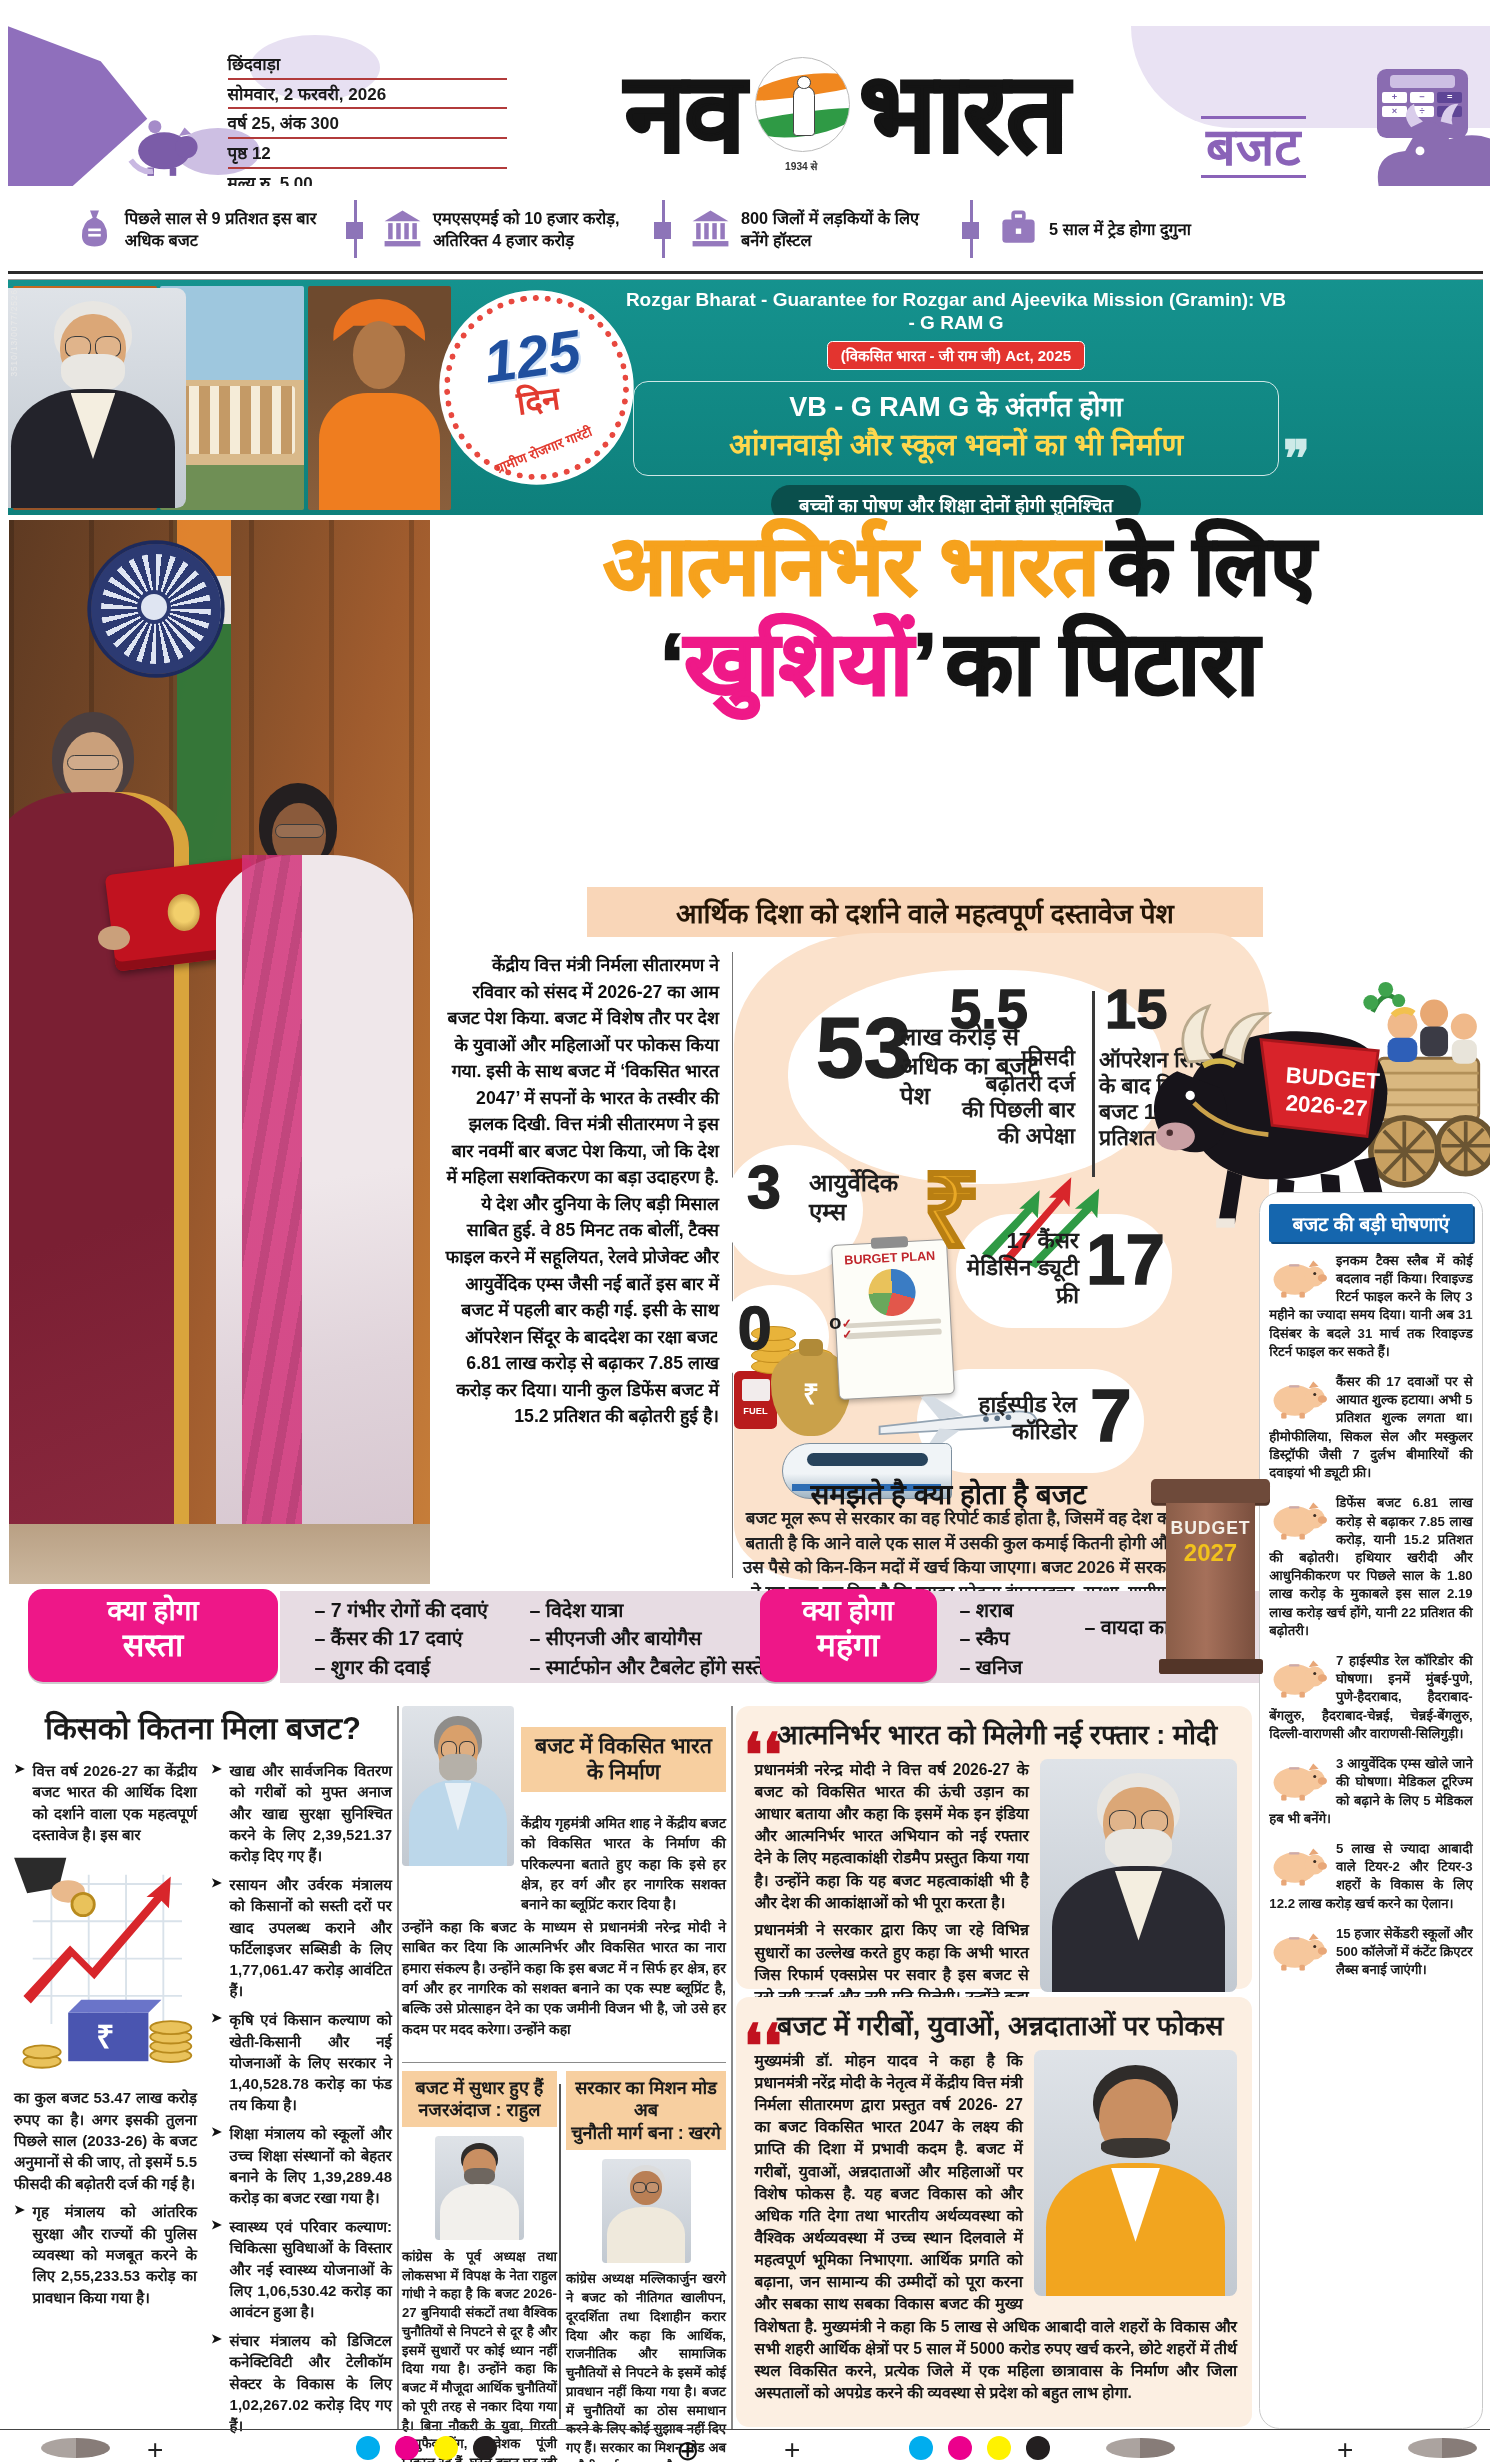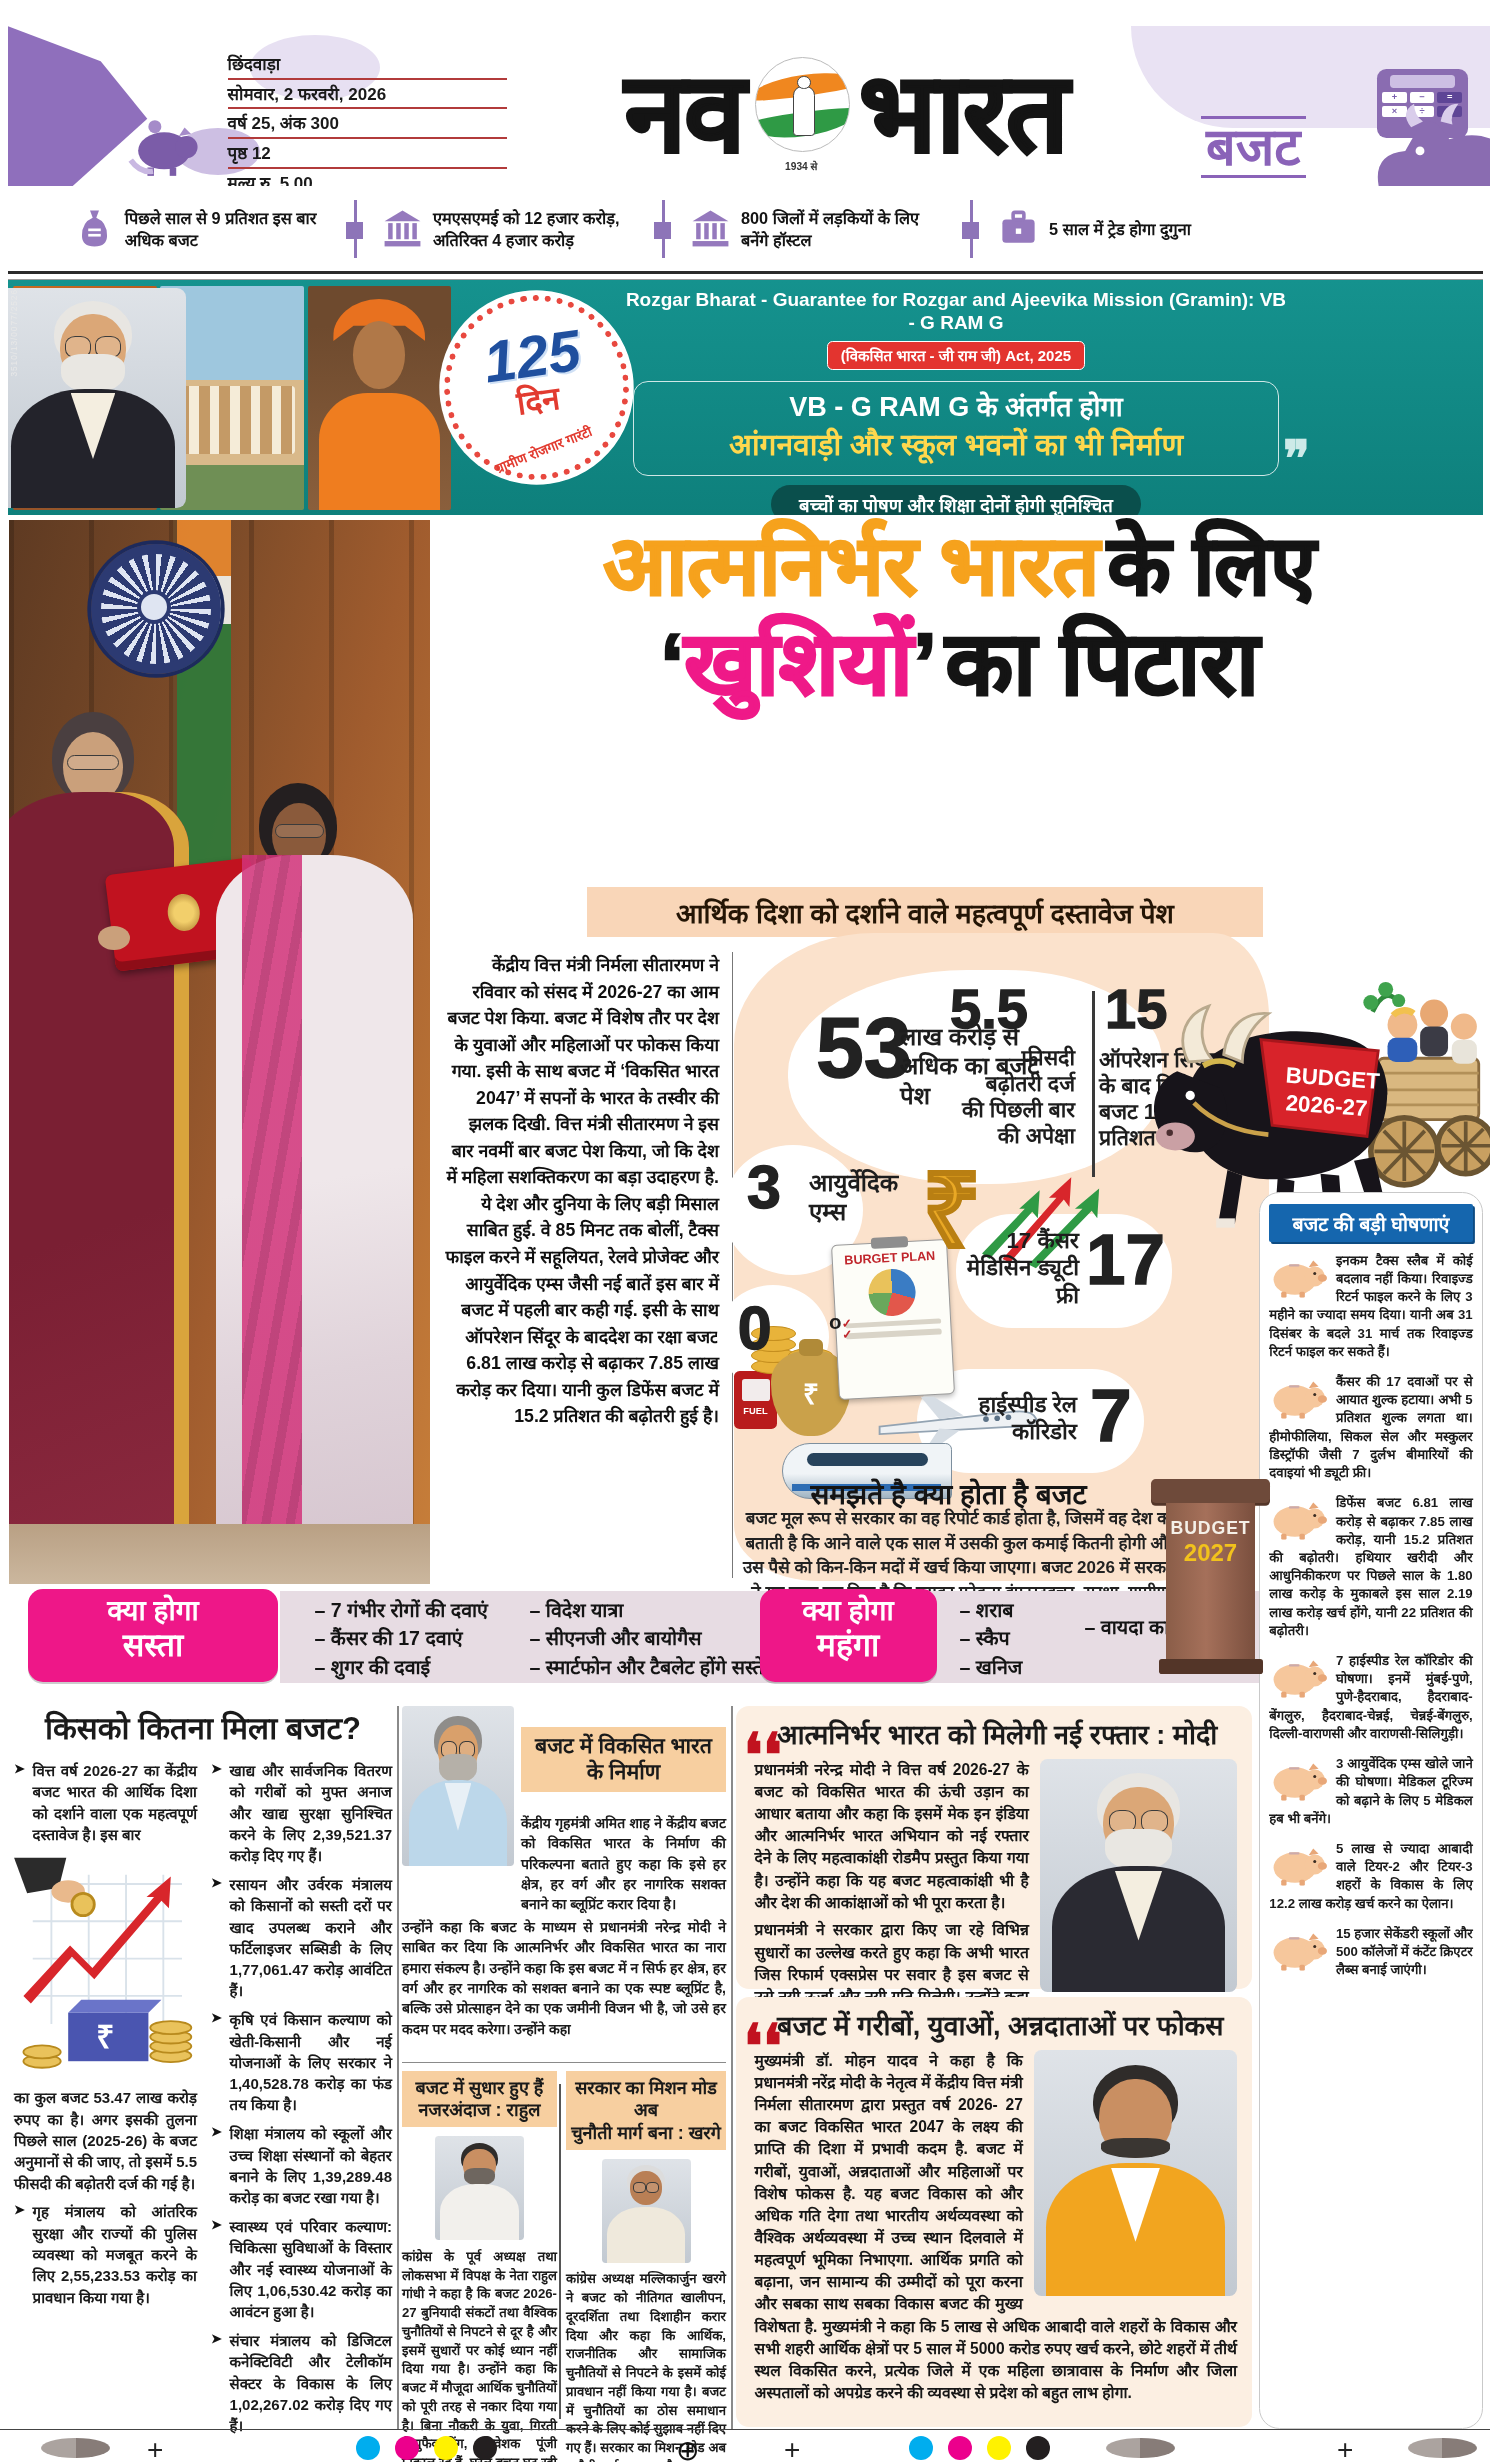--- a/index.html
+++ b/index.html
@@ -300,21 +300,21 @@
       <svg class="ts-ic" viewBox="0 0 48 48">
           <use href="#ic-bag"></use>
         </svg>
       <span class="txt">पिछले साल से 9 प्रतिशत इस बार अधिक बजट</span>
     </div>
     <div class="tsep"></div>
     <div class="ts-item">
       <svg class="ts-ic" viewBox="0 0 48 48">
           <use href="#ic-bank"></use>
         </svg>
-      <span class="txt">एमएसएमई को 12 हजार करोड़, अतिरिक्त 4 हजार करोड़</span>
+      <span class="txt">एमएसएमई को 10 हजार करोड़, अतिरिक्त 4 हजार करोड़</span>
     </div>
     <div class="tsep"></div>
     <div class="ts-item">
       <svg class="ts-ic" viewBox="0 0 48 48">
           <use href="#ic-bank"></use>
         </svg>
       <span class="txt">800 जिलों में लड़कियों के लिए बनेंगे हॉस्टल</span>
     </div>
     <div class="tsep"></div>
     <div class="ts-item">
@@ -556,21 +556,21 @@
         <text x="88" y="206" font-size="34" font-weight="bold" fill="#fff">₹</text>
         <g fill="#e9c25b" stroke="#b88a1d" stroke-width="2">
           <ellipse cx="168" cy="214" rx="22" ry="7"></ellipse>
             <ellipse cx="168" cy="204" rx="22" ry="7"></ellipse>
           <ellipse cx="168" cy="194" rx="22" ry="7"></ellipse>
             <ellipse cx="168" cy="184" rx="22" ry="7"></ellipse>
           <ellipse cx="30" cy="220" rx="20" ry="7"></ellipse>
             <ellipse cx="30" cy="210" rx="20" ry="7"></ellipse>
         </g>
       </svg>
-      <div style="margin-bottom:7.5px;">का कुल बजट 53.47 लाख करोड़ रुपए का है। अगर इसकी तुलना पिछले साल (2025-26) के बजट अनुमानों से की जाए, तो इसमें 5.5 फीसदी की बढ़ोतरी दर्ज की गई है।</div>
+      <div style="margin-bottom:7.5px;">का कुल बजट 53.47 लाख करोड़ रुपए का है। अगर इसकी तुलना पिछले साल (2033-26) के बजट अनुमानों से की जाए, तो इसमें 5.5 फीसदी की बढ़ोतरी दर्ज की गई है।</div>
       <div class="ai">गृह मंत्रालय को आंतरिक सुरक्षा और राज्यों की पुलिस व्यवस्था को मजबूत करने के लिए 2,55,233.53 करोड़ का प्रावधान किया गया है।</div>
     </div>
     <div class="alloc-col colB">
       <div class="ai">खाद्य और सार्वजनिक वितरण को गरीबों को मुफ्त अनाज और खाद्य सुरक्षा सुनिश्चित करने के लिए 2,39,521.37 करोड़ दिए गए हैं।</div>
       <div class="ai">रसायन और उर्वरक मंत्रालय को किसानों को सस्ती दरों पर खाद उपलब्ध कराने और फर्टिलाइजर सब्सिडी के लिए 1,77,061.47 करोड़ आवंटित हैं।</div>
       <div class="ai">कृषि एवं किसान कल्याण को खेती-किसानी और नई योजनाओं के लिए सरकार ने 1,40,528.78 करोड़ का फंड तय किया है।</div>
       <div class="ai">शिक्षा मंत्रालय को स्कूलों और उच्च शिक्षा संस्थानों को बेहतर बनाने के लिए 1,39,289.48 करोड़ का बजट रखा गया है।</div>
       <div class="ai">स्वास्थ्य एवं परिवार कल्याण: चिकित्सा सुविधाओं के विस्तार और नई स्वास्थ्य योजनाओं के लिए 1,06,530.42 करोड़ का आवंटन हुआ है।</div>
       <div class="ai">संचार मंत्रालय को डिजिटल कनेक्टिविटी और टेलीकॉम सेक्टर के विकास के लिए 1,02,267.02 करोड़ दिए गए हैं।</div>
     </div>

